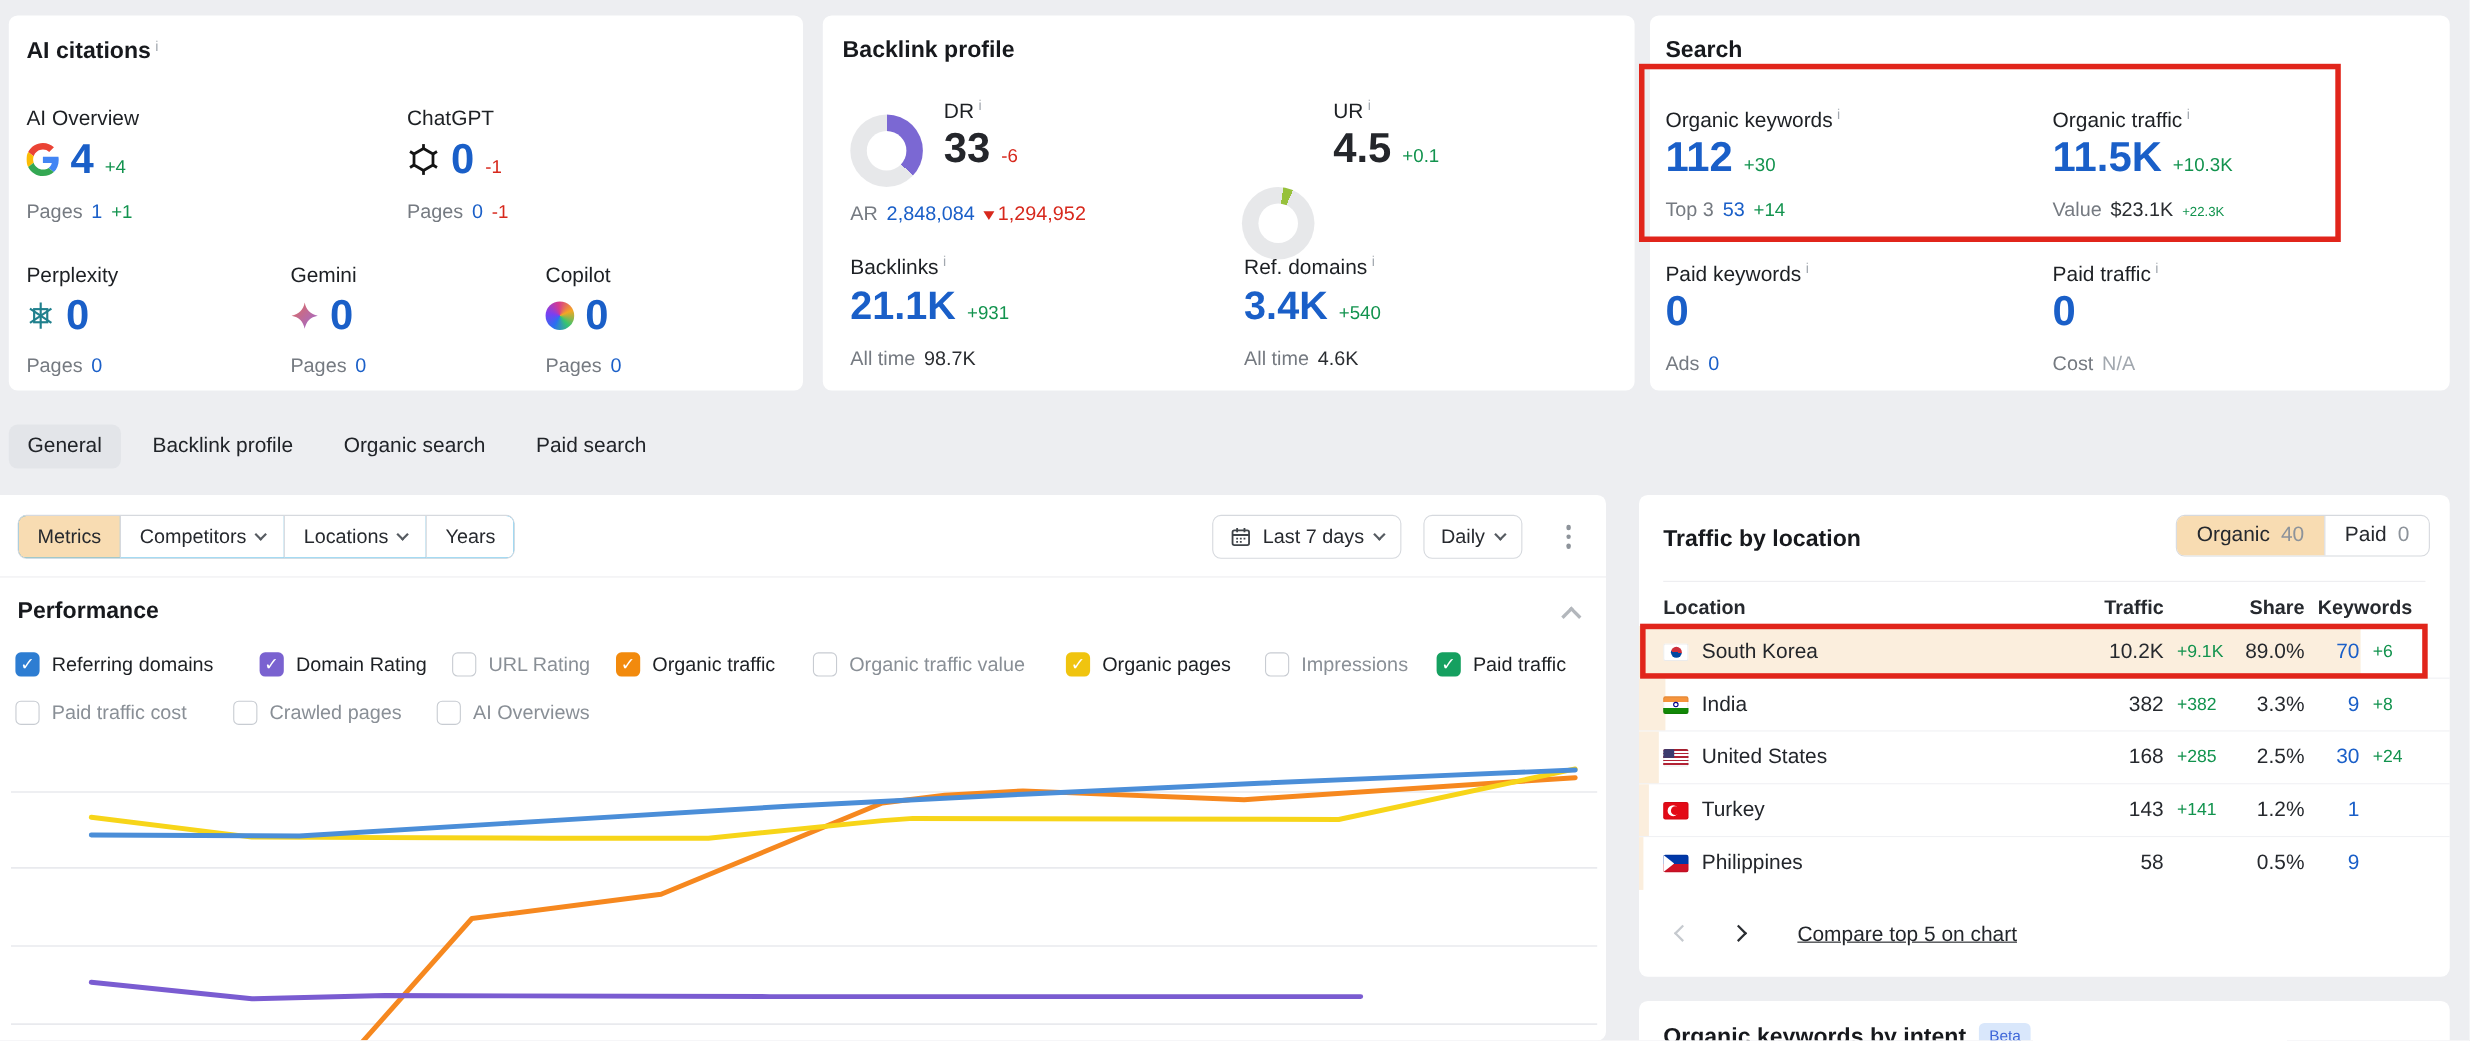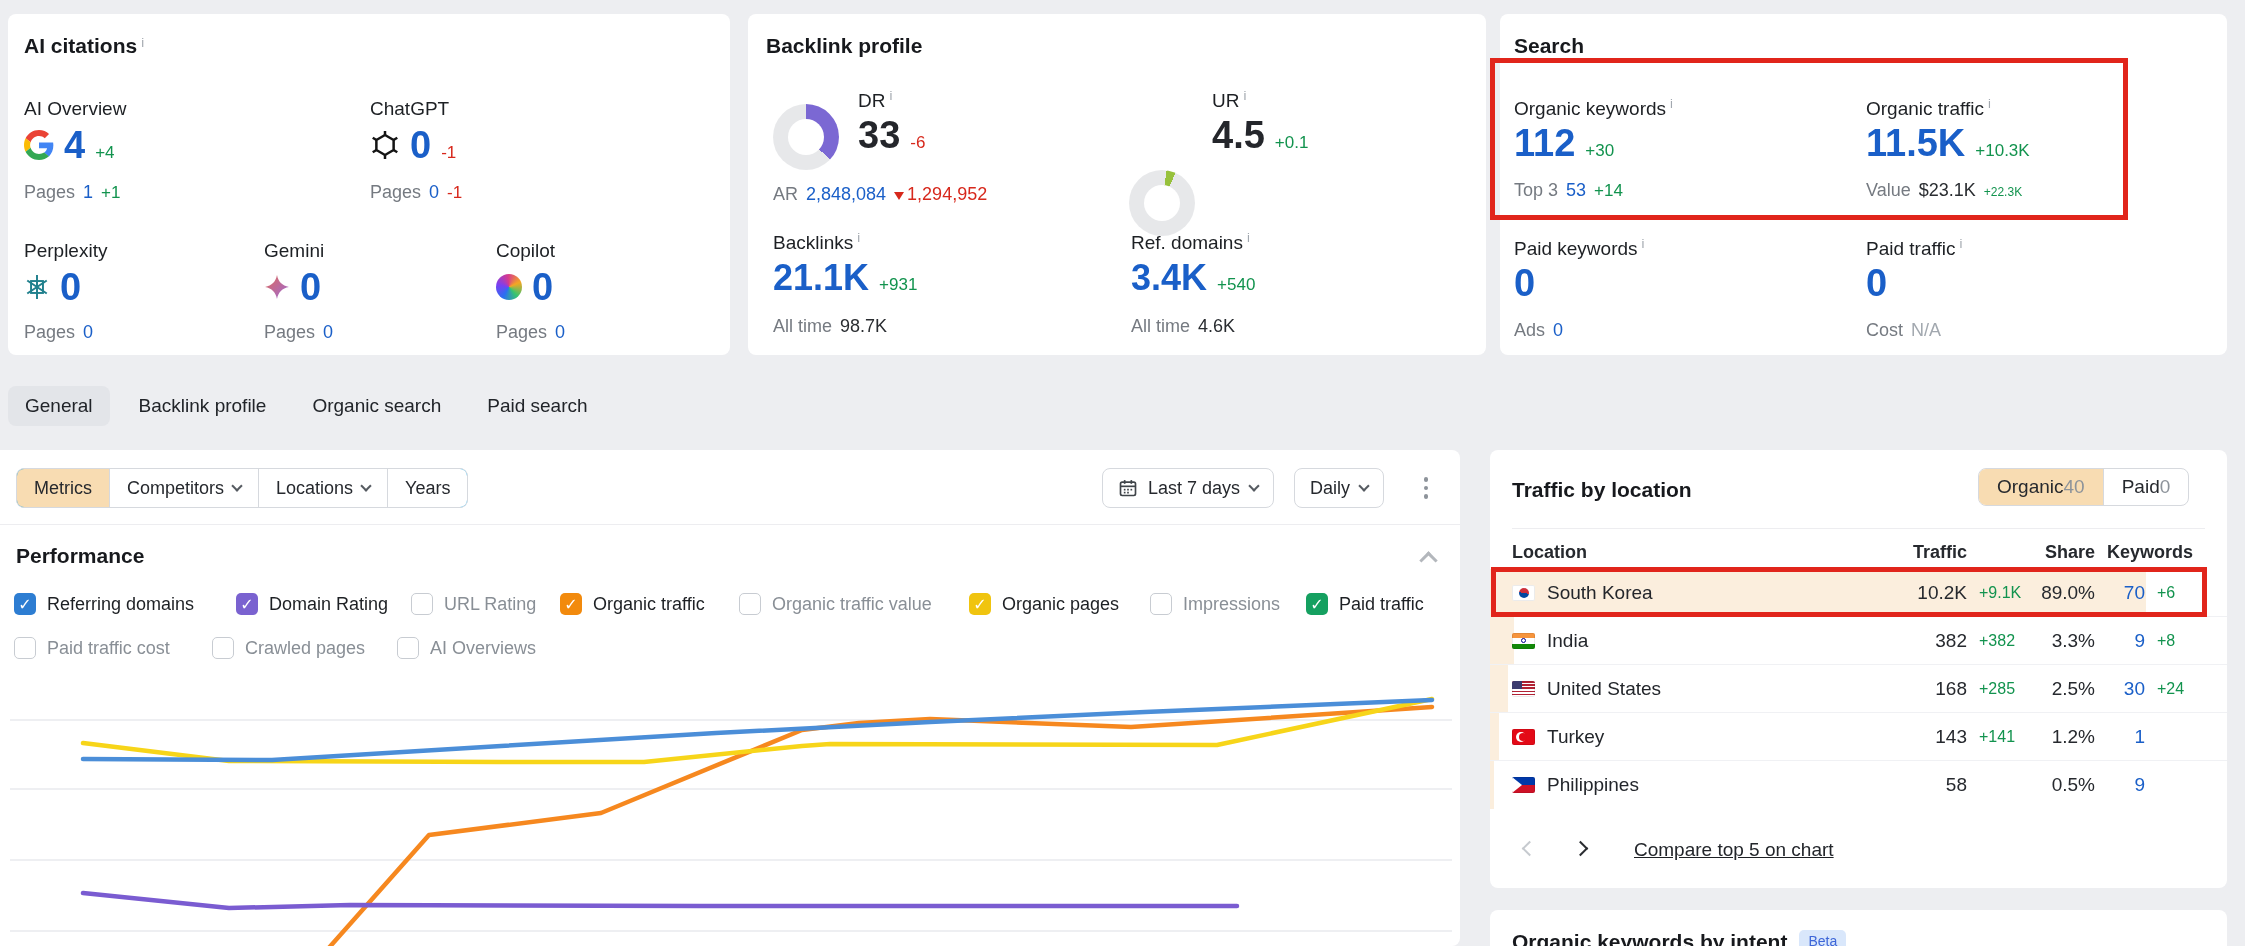--- a/index.html
+++ b/index.html
@@ -66,21 +66,21 @@
   .cell-r{text-align:right;font-size:19px;color:#26292e;}
   .cell-l{padding-left:12px;font-size:16px;}
   .kw{color:var(--blue);}
   .flag{position:relative;width:23px;height:16px;border-radius:2px;overflow:hidden;flex:none;box-shadow:0 0 0 1px rgba(0,0,0,.08) inset;}
   .flag.kr{background:#fff;} .flag.kr i{position:absolute;left:50%;top:50%;width:10px;height:10px;margin:-5px 0 0 -5px;border-radius:50%;background:linear-gradient(190deg,#cd2e3a 50%,#0047a0 50%);}
   .flag.in{background:linear-gradient(180deg,#f6943c 0 33%,#fff 33% 66%,#128807 66%);} .flag.in i{position:absolute;left:50%;top:50%;width:5px;height:5px;margin:-2.5px 0 0 -2.5px;border-radius:50%;border:1px solid #000088;}
   .flag.us{background:repeating-linear-gradient(180deg,#b22234 0 1.6px,#fff 1.6px 3.2px);} .flag.us i{position:absolute;left:0;top:0;width:10px;height:8px;background:#3c3b6e;}
   .flag.tr{background:#e30a17;} .flag.tr i{position:absolute;left:4px;top:3px;width:10px;height:10px;border-radius:50%;background:#fff;} .flag.tr i::after{content:"";position:absolute;left:3px;top:1px;width:8px;height:8px;border-radius:50%;background:#e30a17;}
   .flag.ph{background:linear-gradient(180deg,#0038a8 0 50%,#ce1126 50%);} .flag.ph i{position:absolute;left:0;top:0;width:0;height:0;border-top:8px solid transparent;border-bottom:8px solid transparent;border-left:10px solid #fff;}
   .toggle{position:absolute;display:flex;height:38px;border:1px solid var(--border);border-radius:8px;overflow:hidden;background:#fff;}
-  .toggle .opt{display:flex;align-items:center;gap:0;padding:0 18px;font-size:19px;color:#26292e;cursor:pointer;}
+  .toggle .opt{display:flex;align-items:center;gap:10px;padding:0 18px;font-size:19px;color:#26292e;cursor:pointer;}
   .toggle .opt .cnt{color:#8d939a;}
   .toggle .opt.on{background:var(--peach);}
   .badge{display:inline-block;background:#d9e7fb;color:#3e66d8;font-size:14px;padding:3px 9px;border-radius:5px;margin-left:12px;vertical-align:3px;}
   .icon24{width:30px;height:30px;flex:none;}
   .cop{width:26px;height:26px;border-radius:50%;background:conic-gradient(from 210deg,#2a6ff1,#7a3ff2,#d63a8e,#f5a623,#36c56f,#2a6ff1);}
   .linklike{font-size:19px;color:#23262b;cursor:pointer;}
 </style>
 </head>
 <body>
 

